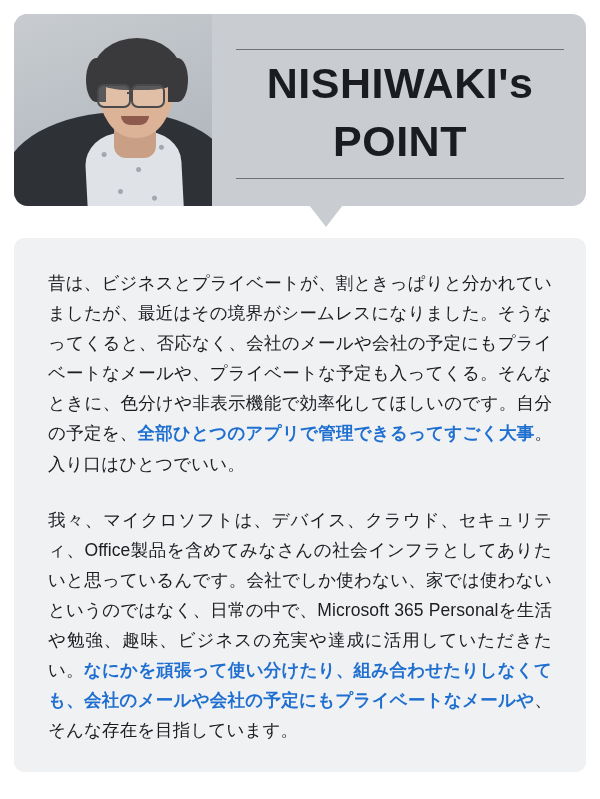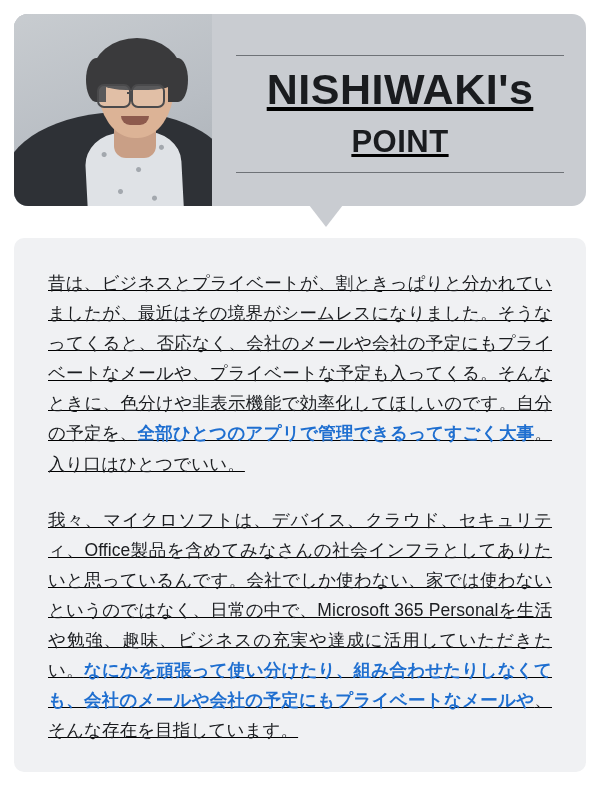--- a/index.html
+++ b/index.html
@@ -154,42 +154,41 @@
     border-radius: 0 0 14px 14px;
   }
 
   .header-title-wrap {
     flex: 1 1 auto;
     position: relative;
     padding: 18px 22px 10px 24px;
     display: flex;
     flex-direction: column;
     justify-content: center;
-    text-decoration: underline;
   }
   .rule {
     height: 1px;
     background: #6e7277;
     width: 100%;
   }
   .header-title {
     text-align: center;
     color: #1a1c1f;
     font-weight: bold;
     letter-spacing: 0.5px;
     line-height: 1.02;
     padding: 12px 0 14px 0;
   }
   .header-title .l1 {
     display: block;
     font-size: 43px;
   }
   .header-title .l2 {
     display: block;
-    font-size: 31px;
+    font-size: 43px;
     margin-top: 14px;
   }
   .bubble-tail {
     position: absolute;
     left: 295px;
     bottom: -21px;
     width: 0;
     height: 0;
     border-left: 17px solid transparent;
     border-right: 17px solid transparent;
@@ -197,21 +196,20 @@
   }
 
   
   .body-card {
     margin-top: 32px;
     background: #f0f1f3;
     border-radius: 10px;
     padding: 30px 34px 20px 34px;
     height: 534px;
     box-sizing: border-box;
-    text-decoration: underline;
   }
   .para {
     font-size: 17.5px;
     line-height: 1.72;
     color: #1b1d20;
     letter-spacing: 0.1px;
     margin: 0 0 26px 0;
     text-align: justify;
   }
   .para:last-child { margin-bottom: 0; }

